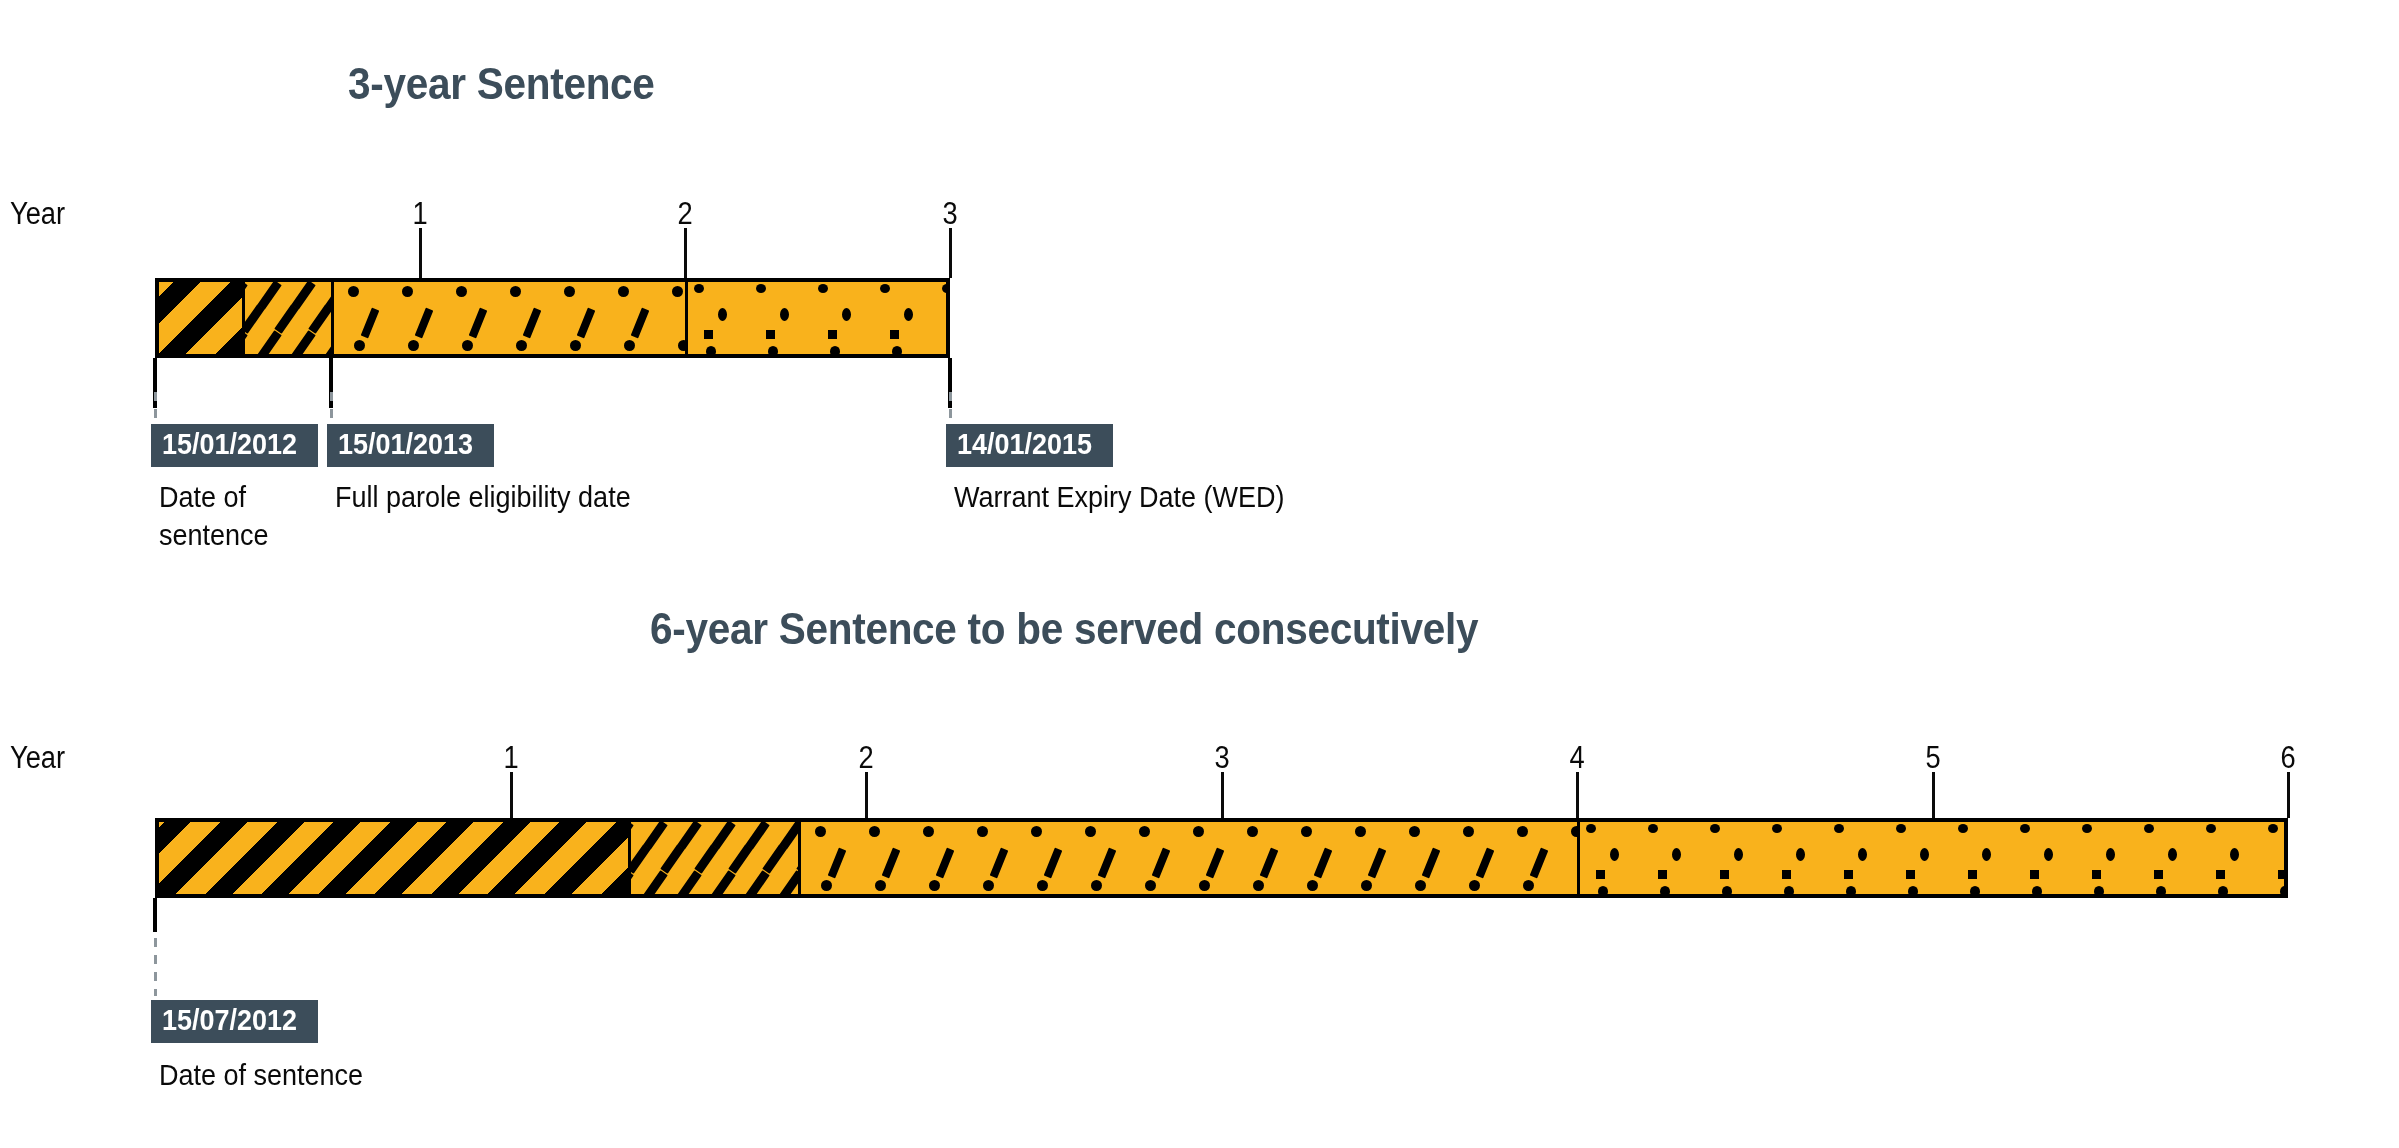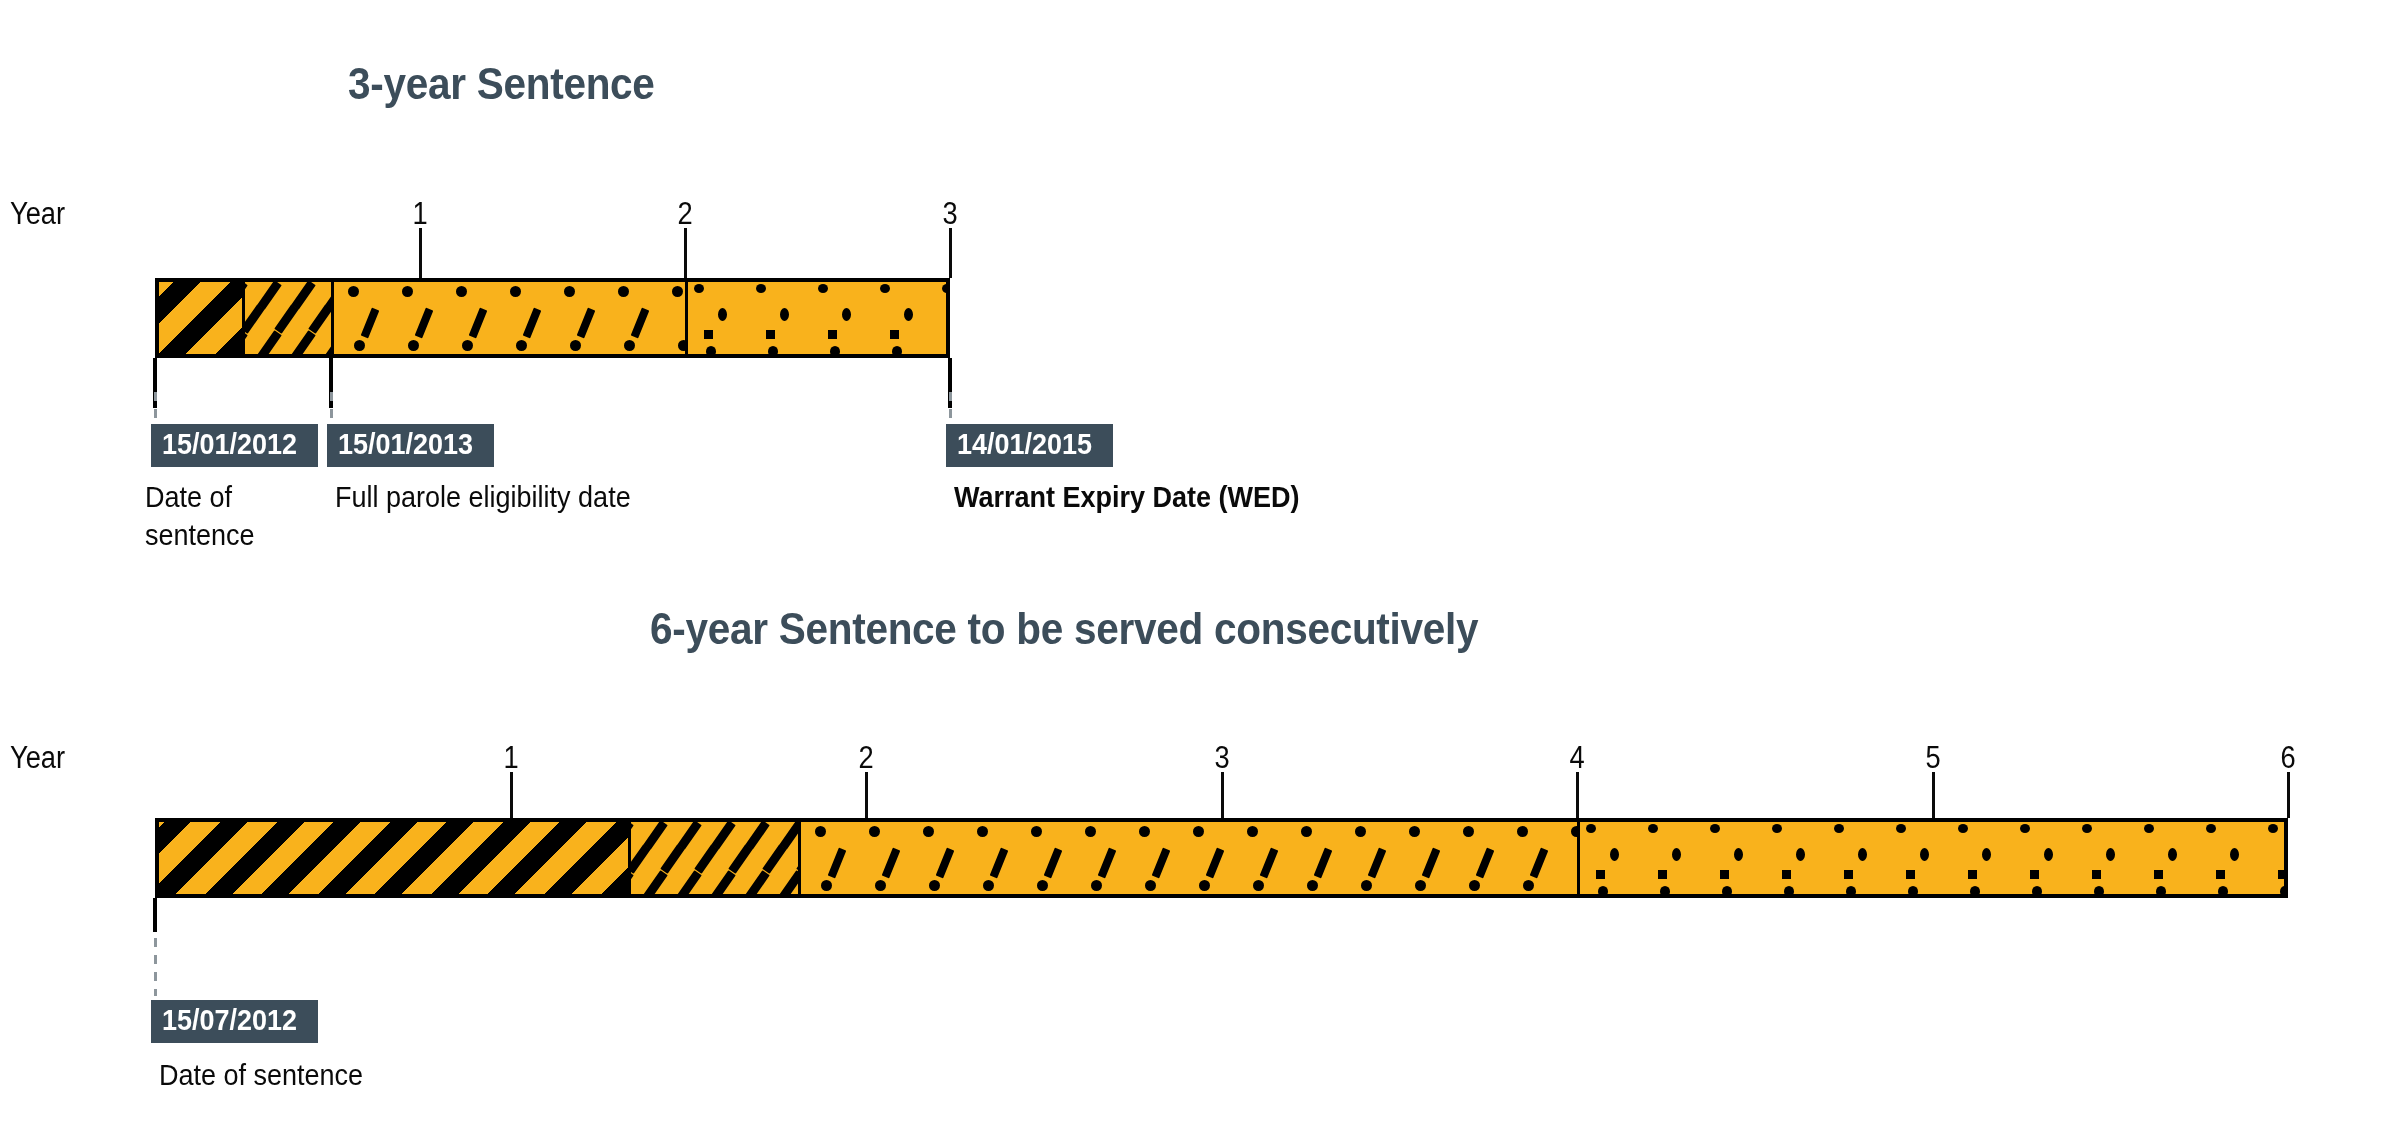--- a/index.html
+++ b/index.html
@@ -190,30 +190,30 @@
         <div class="mark dot" style="left: 18px; top: 64px; width: 10px; height: 11px;"></div>
         <div class="mark dot" style="left: 80px; top: 64px; width: 10px; height: 11px;"></div>
         <div class="mark dot" style="left: 142px; top: 64px; width: 10px; height: 11px;"></div>
         <div class="mark dot" style="left: 204px; top: 64px; width: 10px; height: 11px;"></div>
       </div>
     </div>
   <div id="c1-annot">
       <div class="droptick" style="left: 153px; top: 358px; height: 50px;"></div>
       <div class="leader" style="left: 154px; top: 392px; height: 28px;"></div>
       <div class="badge" style="left: 151px; top: 424px;"><span>15/01/2012</span></div>
-      <div class="cap" style="left: 145px; top: 478px;"><span>Date of
+      <div class="cap" style="left: 159px; top: 478px;"><span>Date of
 sentence</span></div>
       <div class="droptick" style="left: 329.225px; top: 358px; height: 50px;"></div>
       <div class="leader" style="left: 330.225px; top: 392px; height: 28px;"></div>
       <div class="badge" style="left: 327.225px; top: 424px;"><span>15/01/2013</span></div>
       <div class="cap" style="left: 335.225px; top: 478px;"><span>Full parole eligibility date</span></div>
       <div class="droptick" style="left: 948px; top: 358px; height: 50px;"></div>
       <div class="leader" style="left: 949px; top: 392px; height: 28px;"></div>
       <div class="badge" style="left: 946px; top: 424px;"><span>14/01/2015</span></div>
-      <div class="cap" style="left: 954px; top: 478px; font-weight: bold;"><span>Warrant Expiry Date (WED)</span></div>
+      <div class="cap" style="left: 954px; top: 478px;"><span>Warrant Expiry Date (WED)</span></div>
     </div>
 
   <div class="chart-title" id="title-2">6-year Sentence to be served consecutively</div>
 
   <div class="year-label" style="left:10px;top:740px;">Year</div>
 
   <div id="c2-axis">
       <div class="tick-num" style="left: 510.5px; top: 740px;">1</div>
       <div class="tick-line" style="left: 509.5px; top: 772px; height: 46px;"></div>
       <div class="tick-num" style="left: 866px; top: 740px;">2</div>

